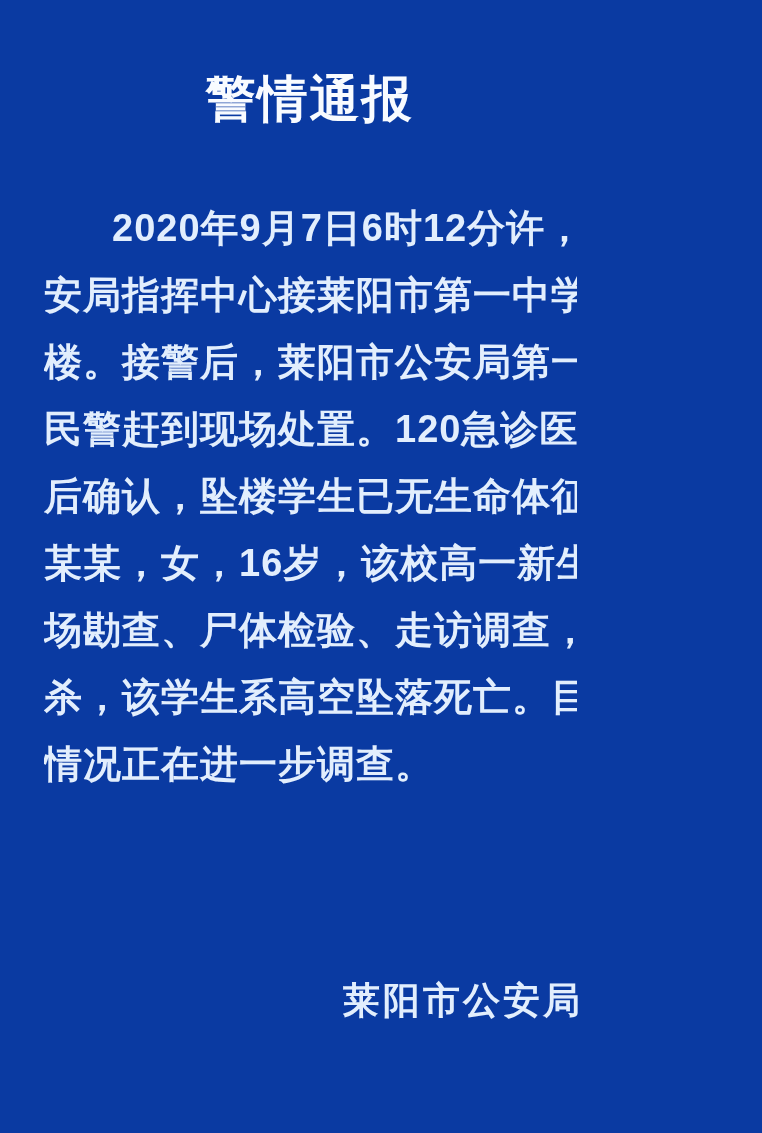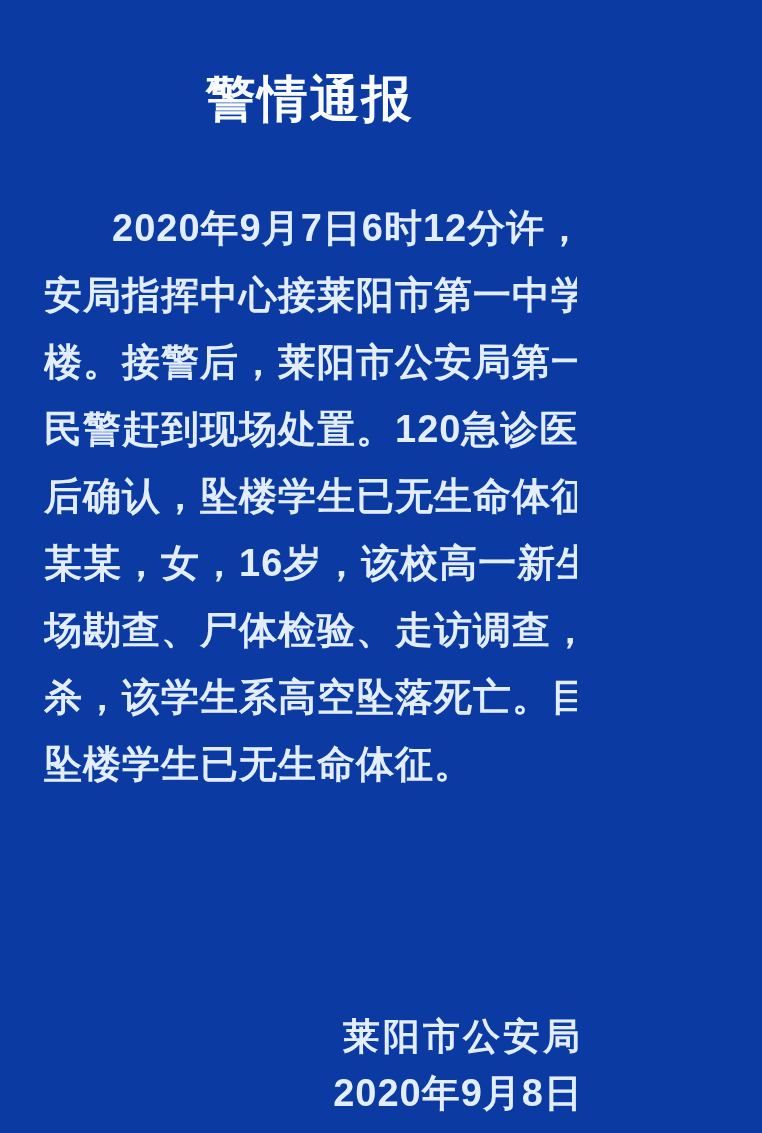--- a/index.html
+++ b/index.html
@@ -48,24 +48,23 @@
   .body-line.first {
     text-indent: 68px;
   }
   .body-line.last {
     text-align-last: left;
   }
   .sign-block {
     position: absolute;
     right: 36px;
     top: 978px;
-    text-align: right;
+    text-align: center;
     color: #e2eefd;
     font-weight: bold;
-    margin-top: 36px;
   }
   .sign-name {
     font-size: 37px;
     line-height: 46px;
     letter-spacing: 3px;
   }
   .sign-date {
     margin-top: 10px;
     font-size: 38px;
     line-height: 46px;
@@ -80,20 +79,19 @@
 
   <div class="notice-body">
     <div class="body-line first">2020年9月7日6时12分许，莱阳市公</div>
     <div class="body-line">安局指挥中心接莱阳市第一中学工作人员</div>
     <div class="body-line">楼。接警后，莱阳市公安局第一时间组织</div>
     <div class="body-line">民警赶到现场处置。120急诊医生现场抢救</div>
     <div class="body-line">后确认，坠楼学生已无生命体征。死者丁</div>
     <div class="body-line">某某，女，16岁，该校高一新生。经过现</div>
     <div class="body-line">场勘查、尸体检验、走访调查，已排除他</div>
     <div class="body-line">杀，该学生系高空坠落死亡。目前，相关</div>
-    <div class="body-line last">坠楼学生已无生命体征。</div>
+    <div class="body-line last">情况正在进一步调查。</div>
   </div>
 
   <div class="sign-block">
     <div class="sign-name">莱阳市公安局</div>
-    <div class="sign-date">2020年9月8日</div>
   </div>
 </div>
 
 </body></html>

